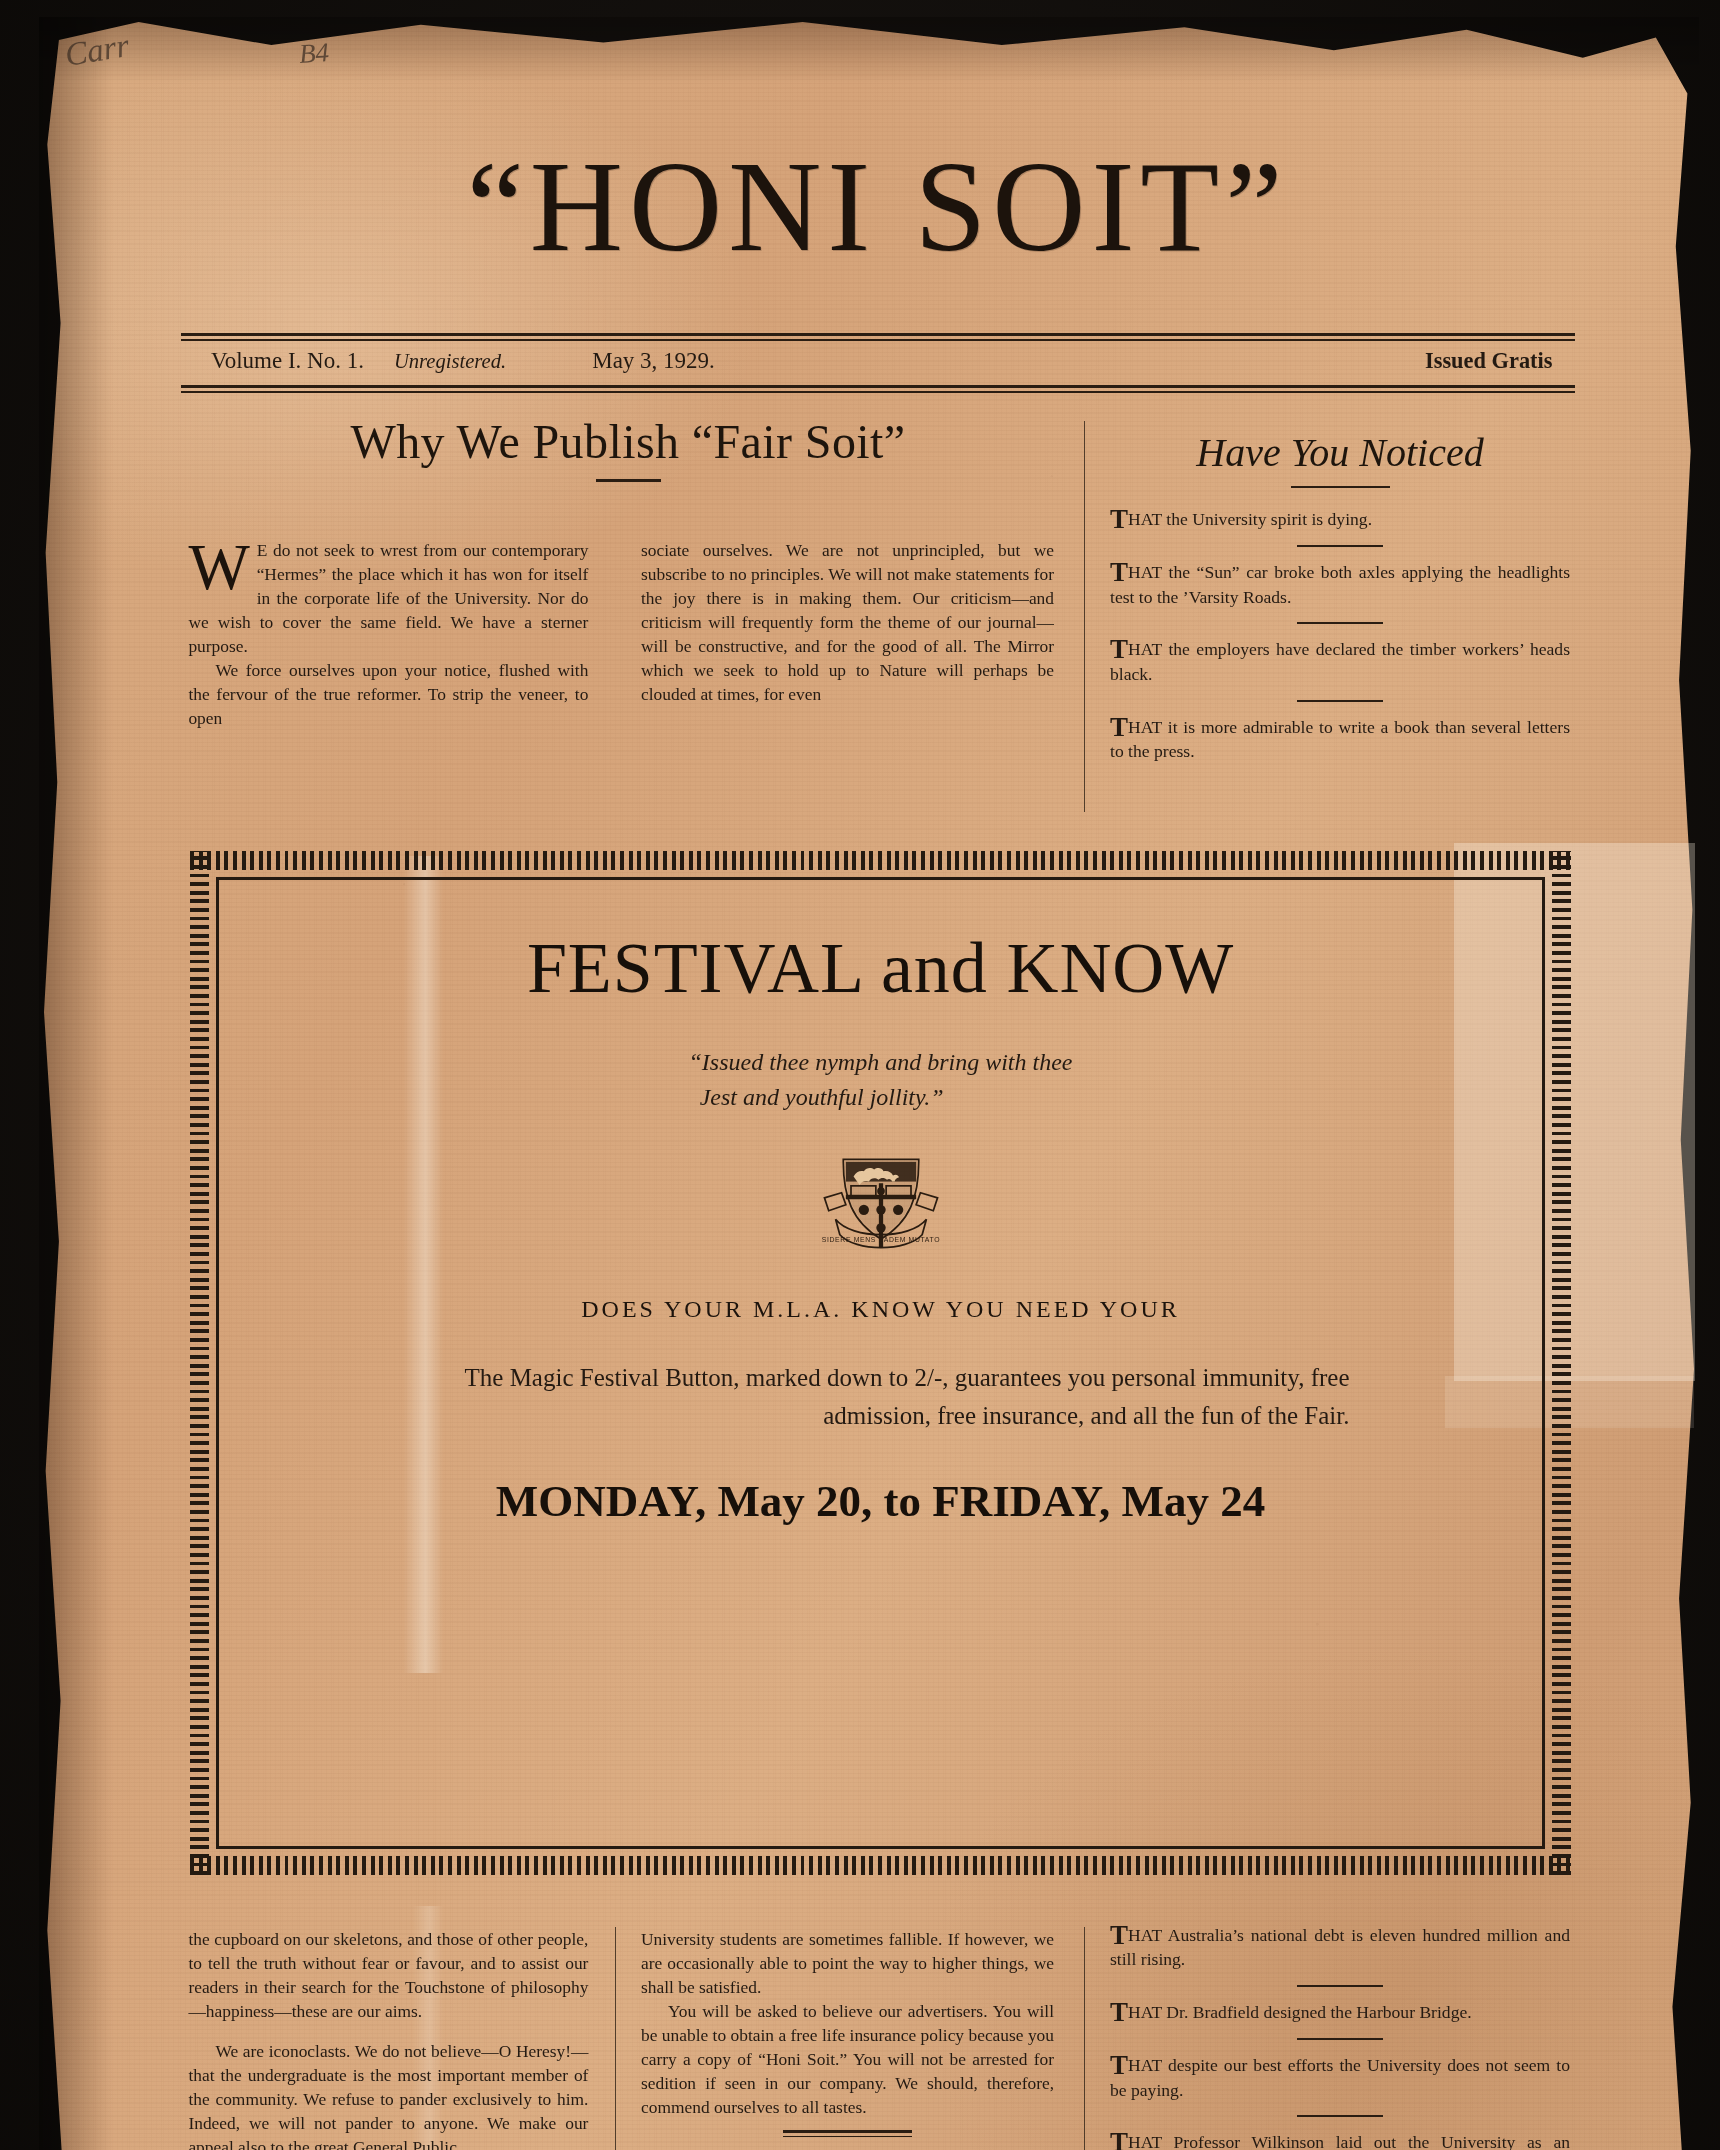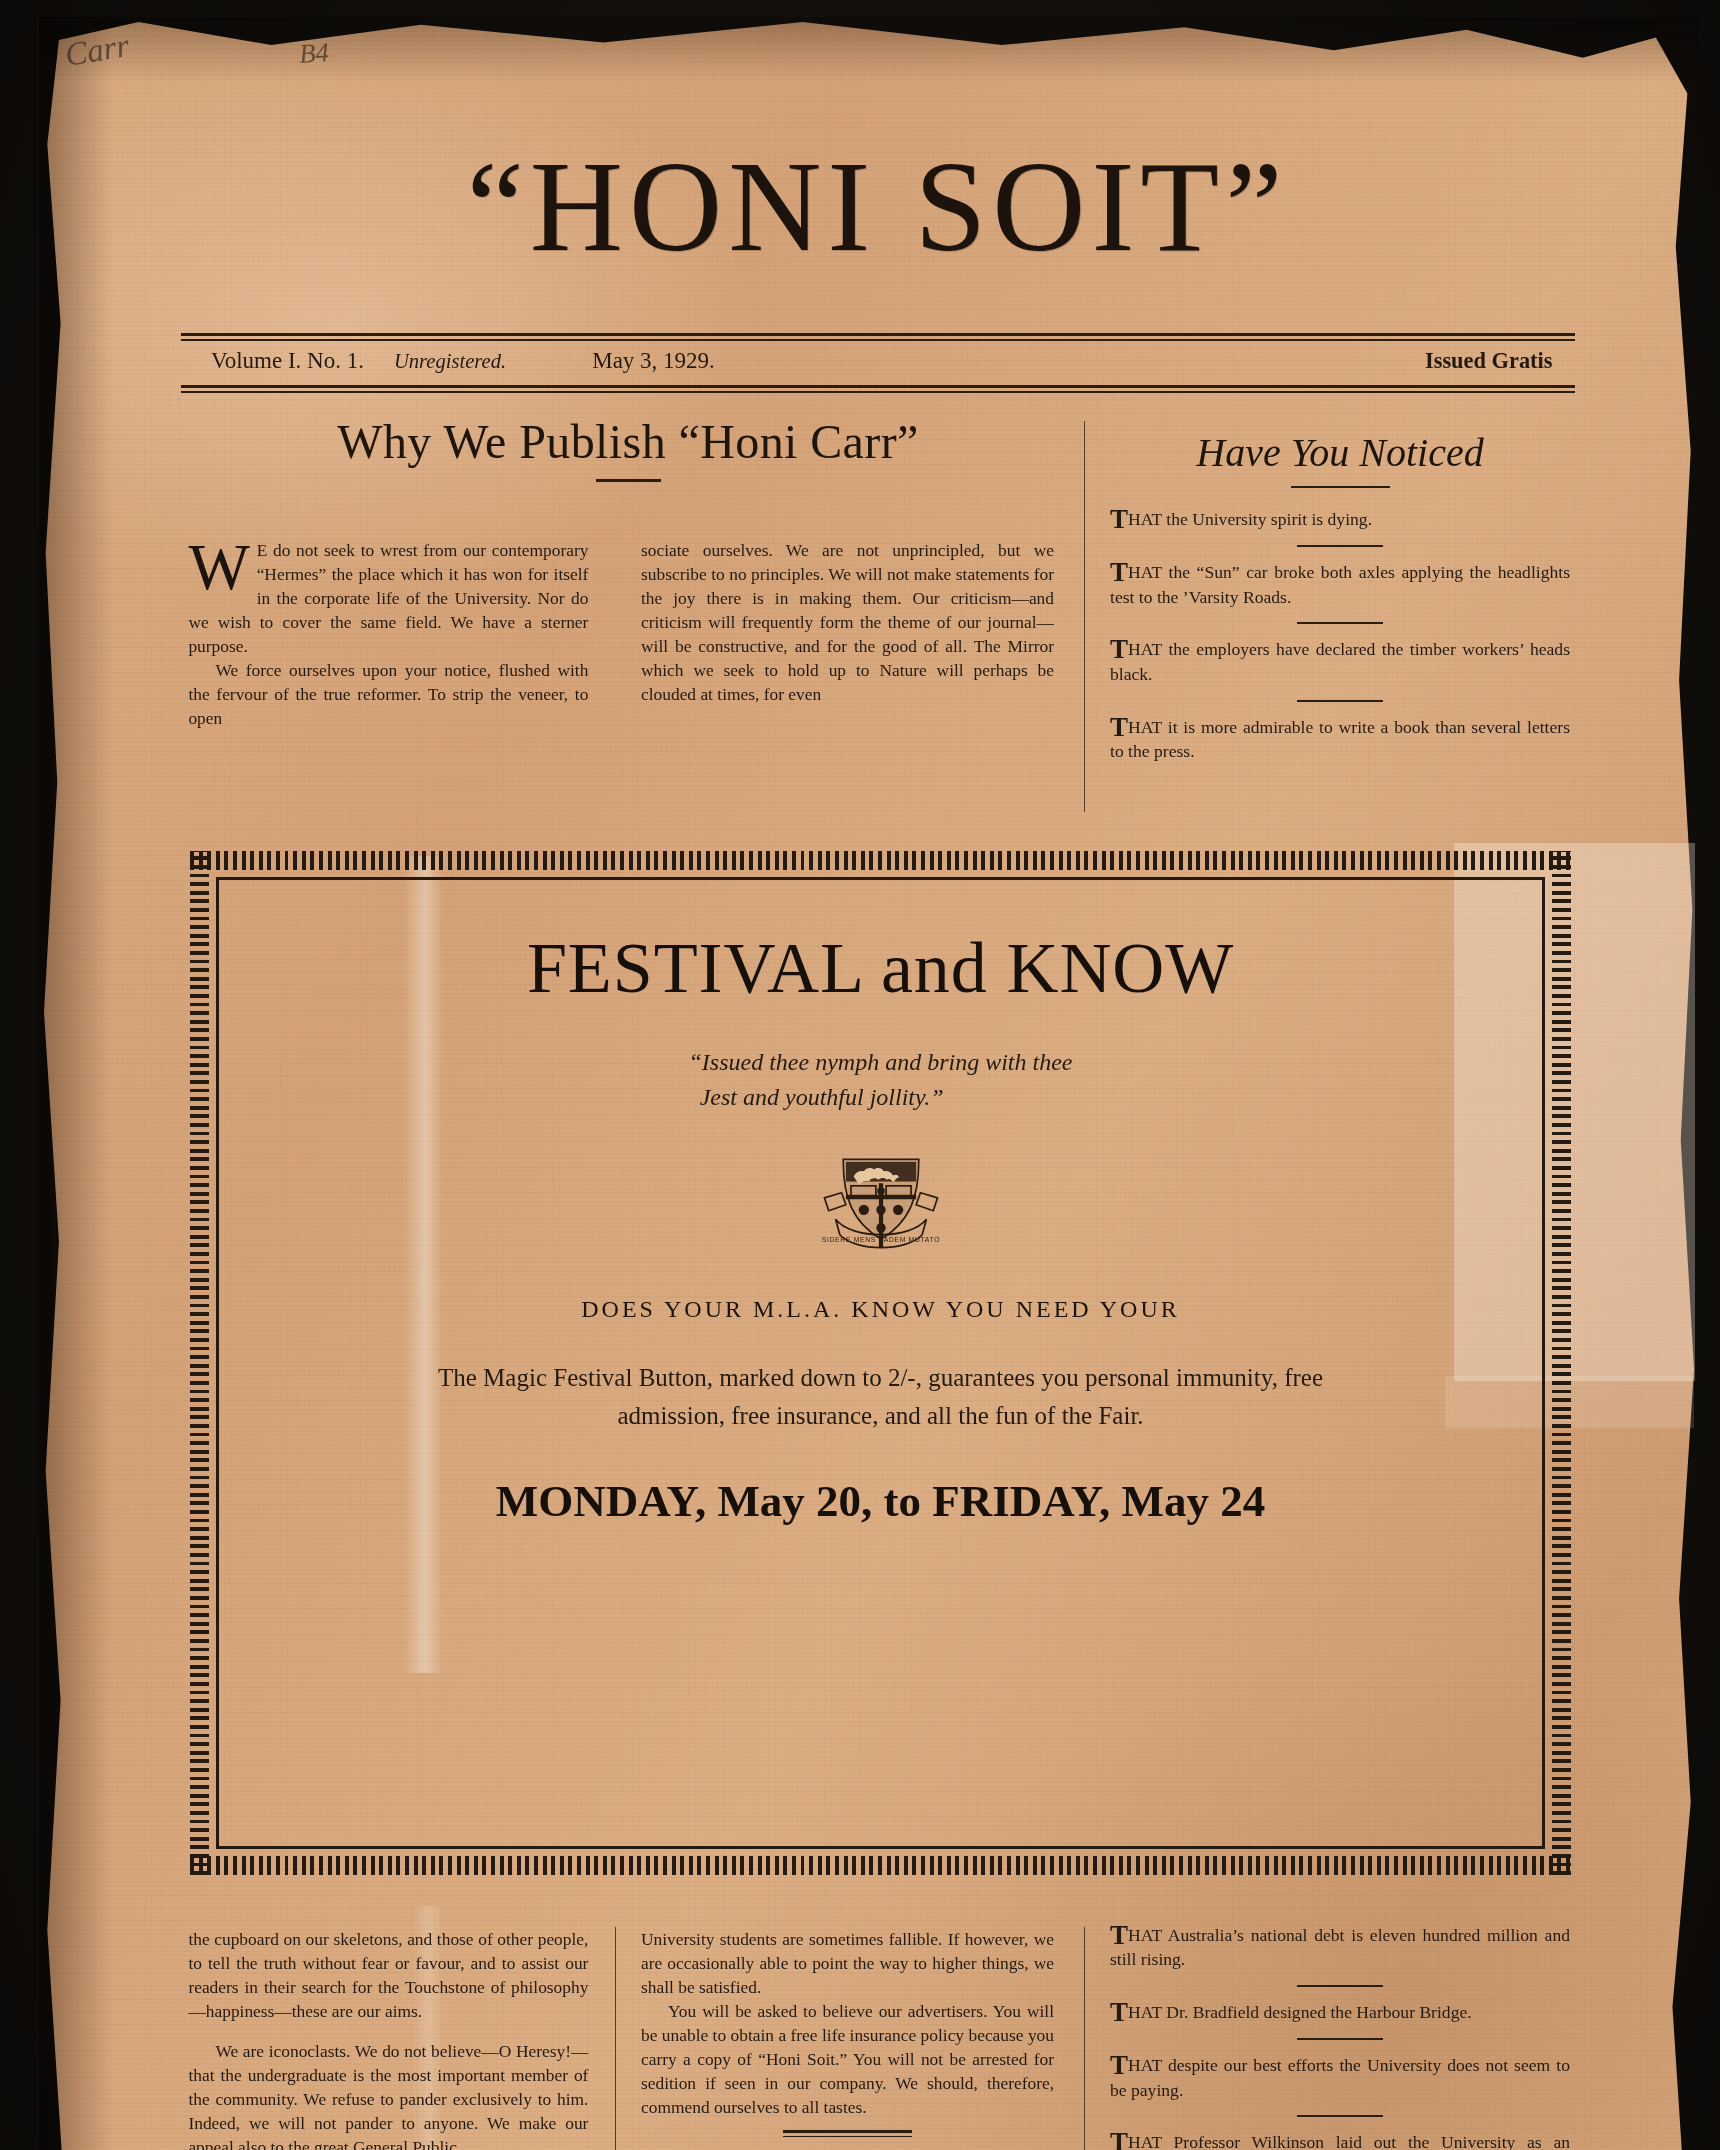--- a/index.html
+++ b/index.html
@@ -167,21 +167,21 @@
     margin-top:41px;text-align:left;
   }
   .crest{margin-top:31px;}
   .ad-mla{
     font-size:24px;letter-spacing:3px;color:#1c130c;margin-top:41px;white-space:nowrap;text-align:center;
   }
   .ad-button{
     font-size:65px;letter-spacing:2.6px;font-weight:bold;color:#17100a;margin-top:22.4px;
   }
   .ad-blurb{
-    font-size:25px;line-height:1.52;color:#241a12;text-align:center;margin-top:36px;
+    font-size:25px;line-height:1.52;color:#241a12;text-align:right;margin-top:36px;
     max-width:938px;
   }
   .ad-dates{
     font-size:45px;font-weight:bold;color:#17100a;margin-top:40px;white-space:nowrap;
   }
 
   
   #bot-region{position:absolute;left:146px;top:1910px;width:1389px;height:585px;}
 
   
@@ -227,21 +227,21 @@
   </div>
 
   <div class="dblrule" style="top:368px;">
     <div class="r1"></div>
       <div class="r2"></div>
   </div>
 
   <div id="top-region">
 
     <div style="position:absolute;left:0;top:0;width:886px;">
-      <div class="hl-lead">Why We Publish “Honi Carr”</div>
+      <div class="hl-lead">Why We Publish “Fair Soit”</div>
       <div class="shortrule"></div>
     </div>
 
     <div class="body-col" style="position:absolute;left:3.4px;top:121px;width:400px;">
       <div class="dropcap-para">
         <span class="dropcap">W</span>
         <p class="noind">E do not seek to wrest from our contemporary “Hermes” the place which it has won for itself in the corporate life of the University. Nor do we wish to cover the same field. We have a sterner purpose.</p>
       </div>
       <p>We force ourselves upon your notice, flushed with the fervour of the true reformer. To strip the veneer, to open</p>
     </div>

